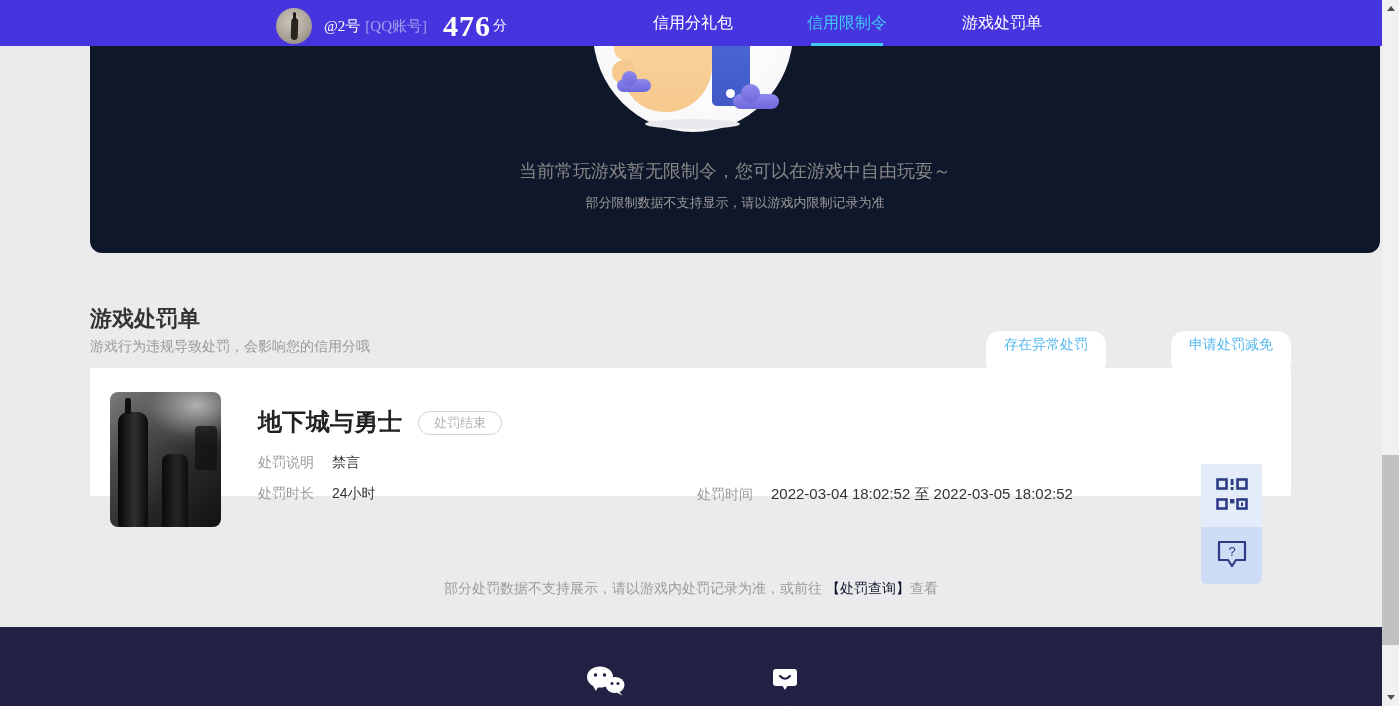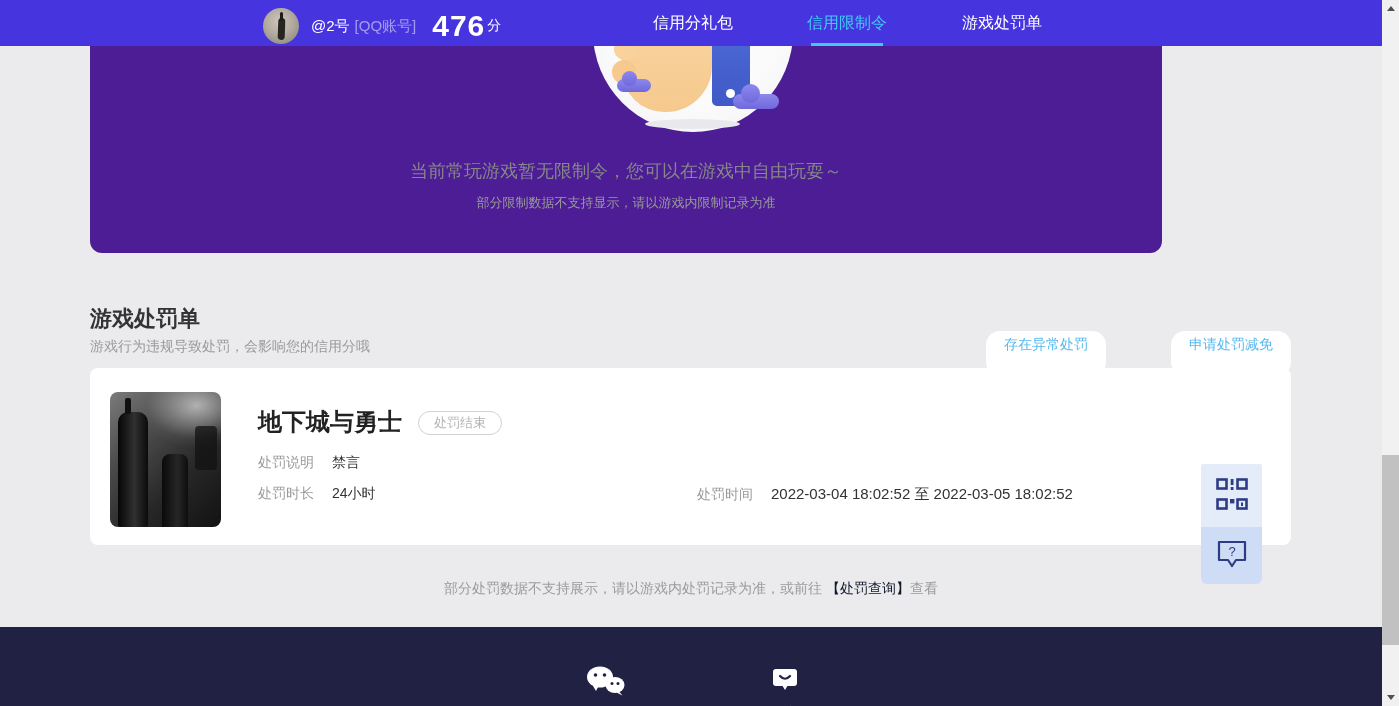--- a/index.html
+++ b/index.html
@@ -4,40 +4,40 @@
 <style>
   * { margin:0; padding:0; box-sizing:border-box; }
   html,body { width:1399px; height:706px; }
   body { font-family:"Liberation Sans","DejaVu Sans",sans-serif; background:#ebebee; }
 
   .viewport { position:relative; width:1399px; height:706px; overflow:hidden; background:#ebebee; }
   .page { position:absolute; left:0; top:0; width:1382px; height:706px; overflow:hidden; }
 
   
   .navbar { position:absolute; left:0; top:0; width:100%; height:46px; background:#4634df; z-index:30; }
-  .user-info { position:absolute; left:263px; top:0; height:52px; display:flex; align-items:center; }
+  .user-info { position:absolute; left:276px; top:0; height:52px; display:flex; align-items:center;font-family:Liberation Serif, serif; }
   .avatar { width:36px; height:36px; border-radius:50%; overflow:hidden; position:relative;
             background:radial-gradient(circle at 45% 38%, #cdc6bb 0%, #b3aba0 45%, #847d73 100%); }
   .avatar::before { content:""; position:absolute; left:15px; top:10px; width:7px; height:22px; border-radius:4px;
             background:#28251f; transform:rotate(2deg); }
   .avatar::after { content:""; position:absolute; left:17px; top:4px; width:3px; height:9px; border-radius:2px; background:#1d1b16; }
   .user-name { margin-left:12px; font-size:15px; color:#ffffff; }
   .user-acct { margin-left:5px; font-size:15px; color:rgba(255,255,255,0.5); }
   .user-score { margin-left:16px; font-size:30px; font-weight:bold; color:#ffffff; letter-spacing:1px; }
   .user-score-unit { font-size:14px; font-weight:normal; color:#ffffff; margin-left:2px; }
 
   .nav-tab { position:absolute; top:0; width:160px; height:46px; line-height:46px; text-align:center;
              font-size:16px; color:#ffffff; cursor:pointer; }
   .nav-tab.t0 { left:613px; }
   .nav-tab.t1 { left:767px; color:#41c8f5; }
   .nav-tab.t2 { left:922px; }
   .nav-tab.t1::after { content:""; position:absolute; left:44px; bottom:0; width:72px; height:3px; background:#41c8f5; }
 
   
-  .card-top { position:absolute; left:90px; top:46px; width:1072px; height:207px; background:#4c1d95;
+  .card-top { position:absolute; left:90px; top:46px; width:1290px; height:207px; background:#0f172a;
               border-radius:0 0 12px 12px; overflow:hidden; }
   .illus-circle { position:absolute; left:503px; top:-114px; width:200px; height:200px; border-radius:50%;
               background:radial-gradient(circle at 50% 45%, #fbfbfc 55%, #f1f1f4 100%); }
   .illus-shadow { position:absolute; left:555px; top:73px; width:95px; height:10px; border-radius:50%; background:#e9e9ed; }
   .illus-fist { position:absolute; left:532px; top:-26px; width:90px; height:92px;
               background:linear-gradient(180deg,#f9d49f 0%,#f6c98e 100%); border-radius:18px 6px 46px 42px; }
   .illus-fist::before { content:""; position:absolute; left:-8px; top:18px; width:22px; height:22px; border-radius:50%; background:#f9d29b; }
   .illus-fist::after  { content:""; position:absolute; left:-10px; top:40px; width:24px; height:24px; border-radius:50%; background:#f6c98e; }
   .illus-phone { position:absolute; left:622px; top:-30px; width:38px; height:90px;
               background:linear-gradient(180deg,#4d6cd8 0%,#4059c6 100%); border-radius:0 0 9px 5px; }
@@ -54,21 +54,21 @@
   
   .section-head { position:absolute; left:90px; top:300px; width:1201px; height:60px; }
   .section-title { position:absolute; left:0; top:4px; font-size:22px; font-weight:bold; color:#333333; }
   .section-sub { position:absolute; left:0; top:38px; font-size:14px; color:#9a9a9a; }
   .pill-btn { position:absolute; top:31px; height:45px; line-height:27px; padding:0 18px; border-radius:14px;
               background:#ffffff; color:#58b9ef; font-size:14px; cursor:pointer; }
   .pill-btn.b0 { right:185px; }
   .pill-btn.b1 { right:0; }
 
   
-  .punish-card { position:absolute; left:90px; top:368px; width:1201px; height:177px; background:#ffffff; border-radius:8px; }
+  .punish-card { position:absolute; left:90px; top:368px; width:1201px; height:128px; background:#ffffff; border-radius:3px; }
   .game-thumb { position:absolute; left:20px; top:24px; width:111px; height:135px; border-radius:8px; overflow:hidden;
               background:radial-gradient(ellipse 90px 60px at 78% 10%, rgba(205,205,205,0.8) 0%, rgba(120,120,120,0.15) 55%, transparent 70%),
                          linear-gradient(135deg,#7c7c7c 0%,#4d4d4d 30%,#272727 65%,#121212 100%); }
   .game-thumb .t1 { position:absolute; left:8px; top:20px; width:30px; height:115px; border-radius:10px 10px 3px 3px;
               background:linear-gradient(90deg,#060606 0%,#303030 55%,#0b0b0b 100%); }
   .game-thumb .t1::before { content:""; position:absolute; left:7px; top:-14px; width:6px; height:16px; background:#101010; border-radius:2px; }
   .game-thumb .t2 { position:absolute; left:52px; top:62px; width:26px; height:73px; border-radius:8px 8px 0 0;
               background:linear-gradient(90deg,#0a0a0a 0%,#262626 60%,#0d0d0d 100%); }
   .game-thumb .t3 { position:absolute; right:4px; top:34px; width:22px; height:44px; border-radius:4px; background:rgba(18,18,18,0.75); }
 

